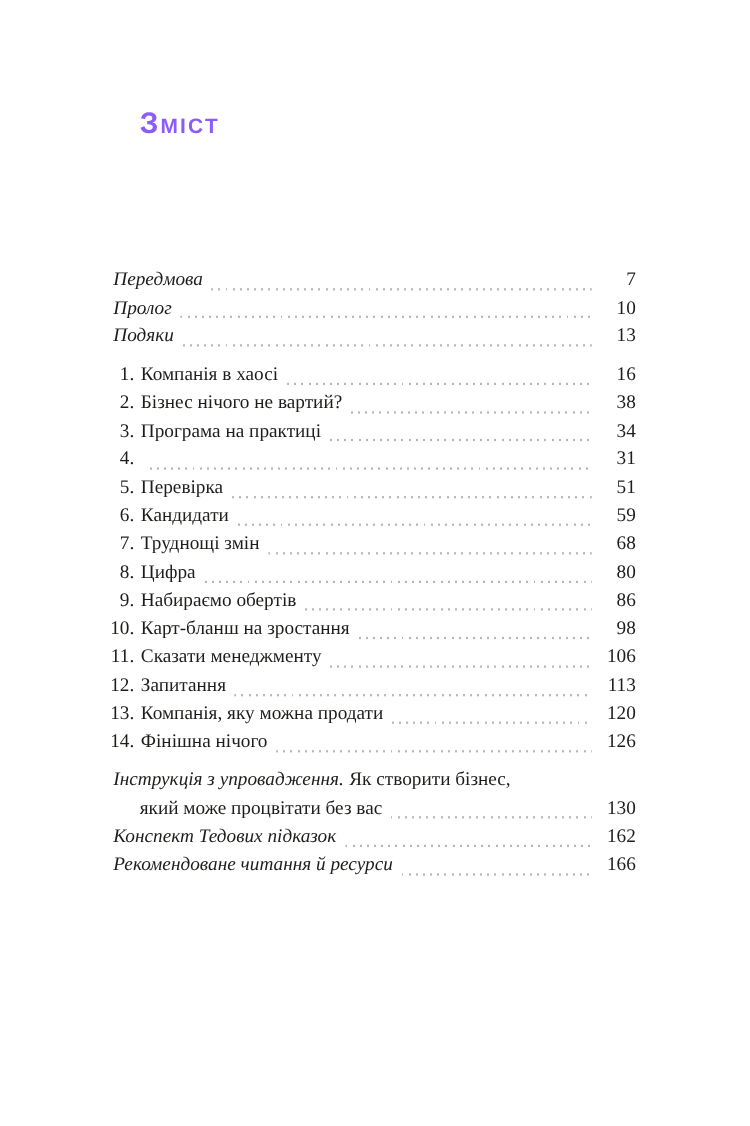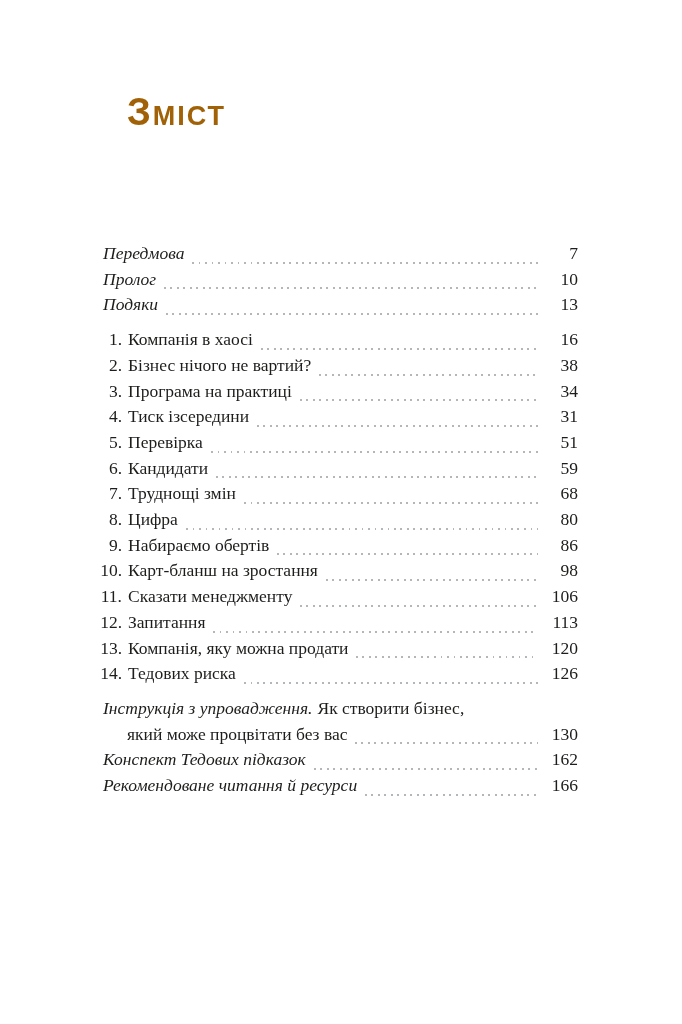--- a/index.html
+++ b/index.html
@@ -11,25 +11,25 @@
     background: #ffffff;
     color: #1d1d1b;
     padding: 96px 104px 0 103px;
     overflow: hidden;
     font-family: "Liberation Serif", "DejaVu Serif", serif;
   }
   h1.toc-title {
     margin: 0 0 0 24px;
     font-family: "Liberation Sans", "DejaVu Sans", sans-serif;
     font-weight: 700;
-    font-size: 38px;
+    font-size: 27px;
     line-height: 33px;
     letter-spacing: 2px;
     font-variant-caps: small-caps;
-    color: #a16207;
+    color: #8b5cf6;
   }
   .toc { margin-top: 112px; }
   .section-chapters, .section-back { margin-top: 9px; }
 
   .row {
     display: flex;
     align-items: flex-end;
     font-size: 17.5px;
     line-height: 25.7px;
     white-space: nowrap;
@@ -96,21 +96,20 @@
         <span class="pg">38</span>
       </div>
       <div class="row">
         <span class="num">3.</span>
         <span>Програма на практиці</span>
         <span class="leader"></span>
         <span class="pg">34</span>
       </div>
       <div class="row">
         <span class="num">4.</span>
-        <span>Тиск ізсередини</span>
         <span class="leader"></span>
         <span class="pg">31</span>
       </div>
       <div class="row">
         <span class="num">5.</span>
         <span>Перевірка</span>
         <span class="leader"></span>
         <span class="pg">51</span>
       </div>
       <div class="row">
@@ -156,21 +155,21 @@
         <span class="pg">113</span>
       </div>
       <div class="row">
         <span class="num">13.</span>
         <span>Компанія, яку можна продати</span>
         <span class="leader"></span>
         <span class="pg">120</span>
       </div>
       <div class="row">
         <span class="num">14.</span>
-        <span>Тедових риска</span>
+        <span>Фінішна нічого</span>
         <span class="leader"></span>
         <span class="pg">126</span>
       </div>
     </div>
 
     <div class="section-back">
       <div>
         <div class="row">
           <span class="it">Інструкція з упровадження.</span>
           <span class="rest">Як створити бізнес,</span>

